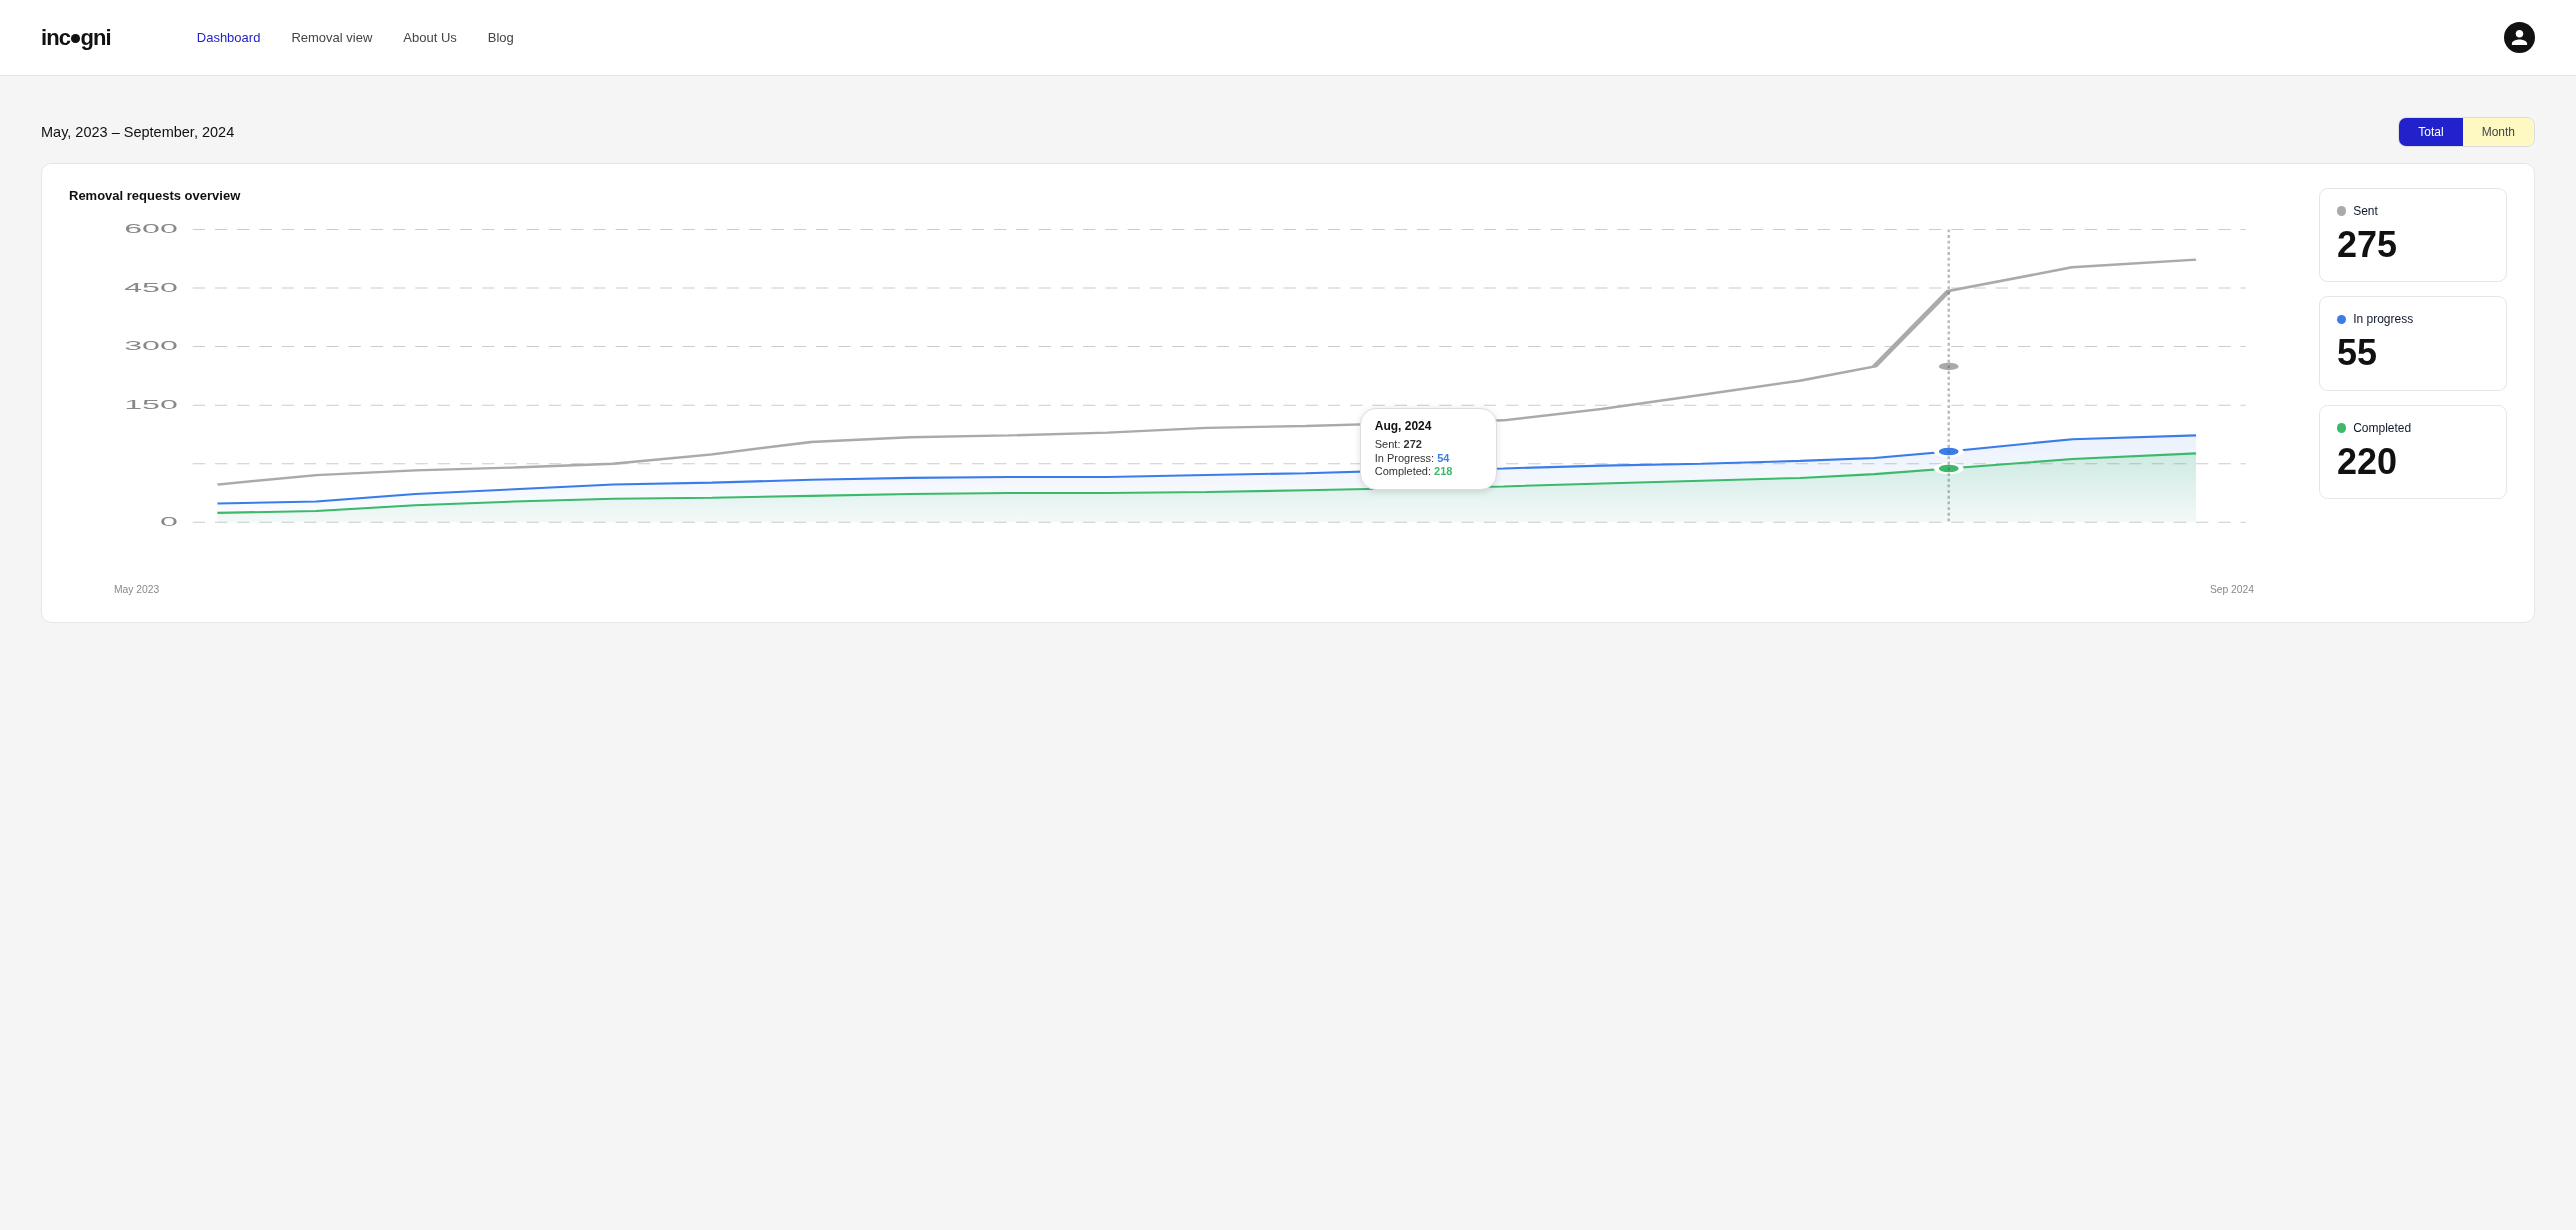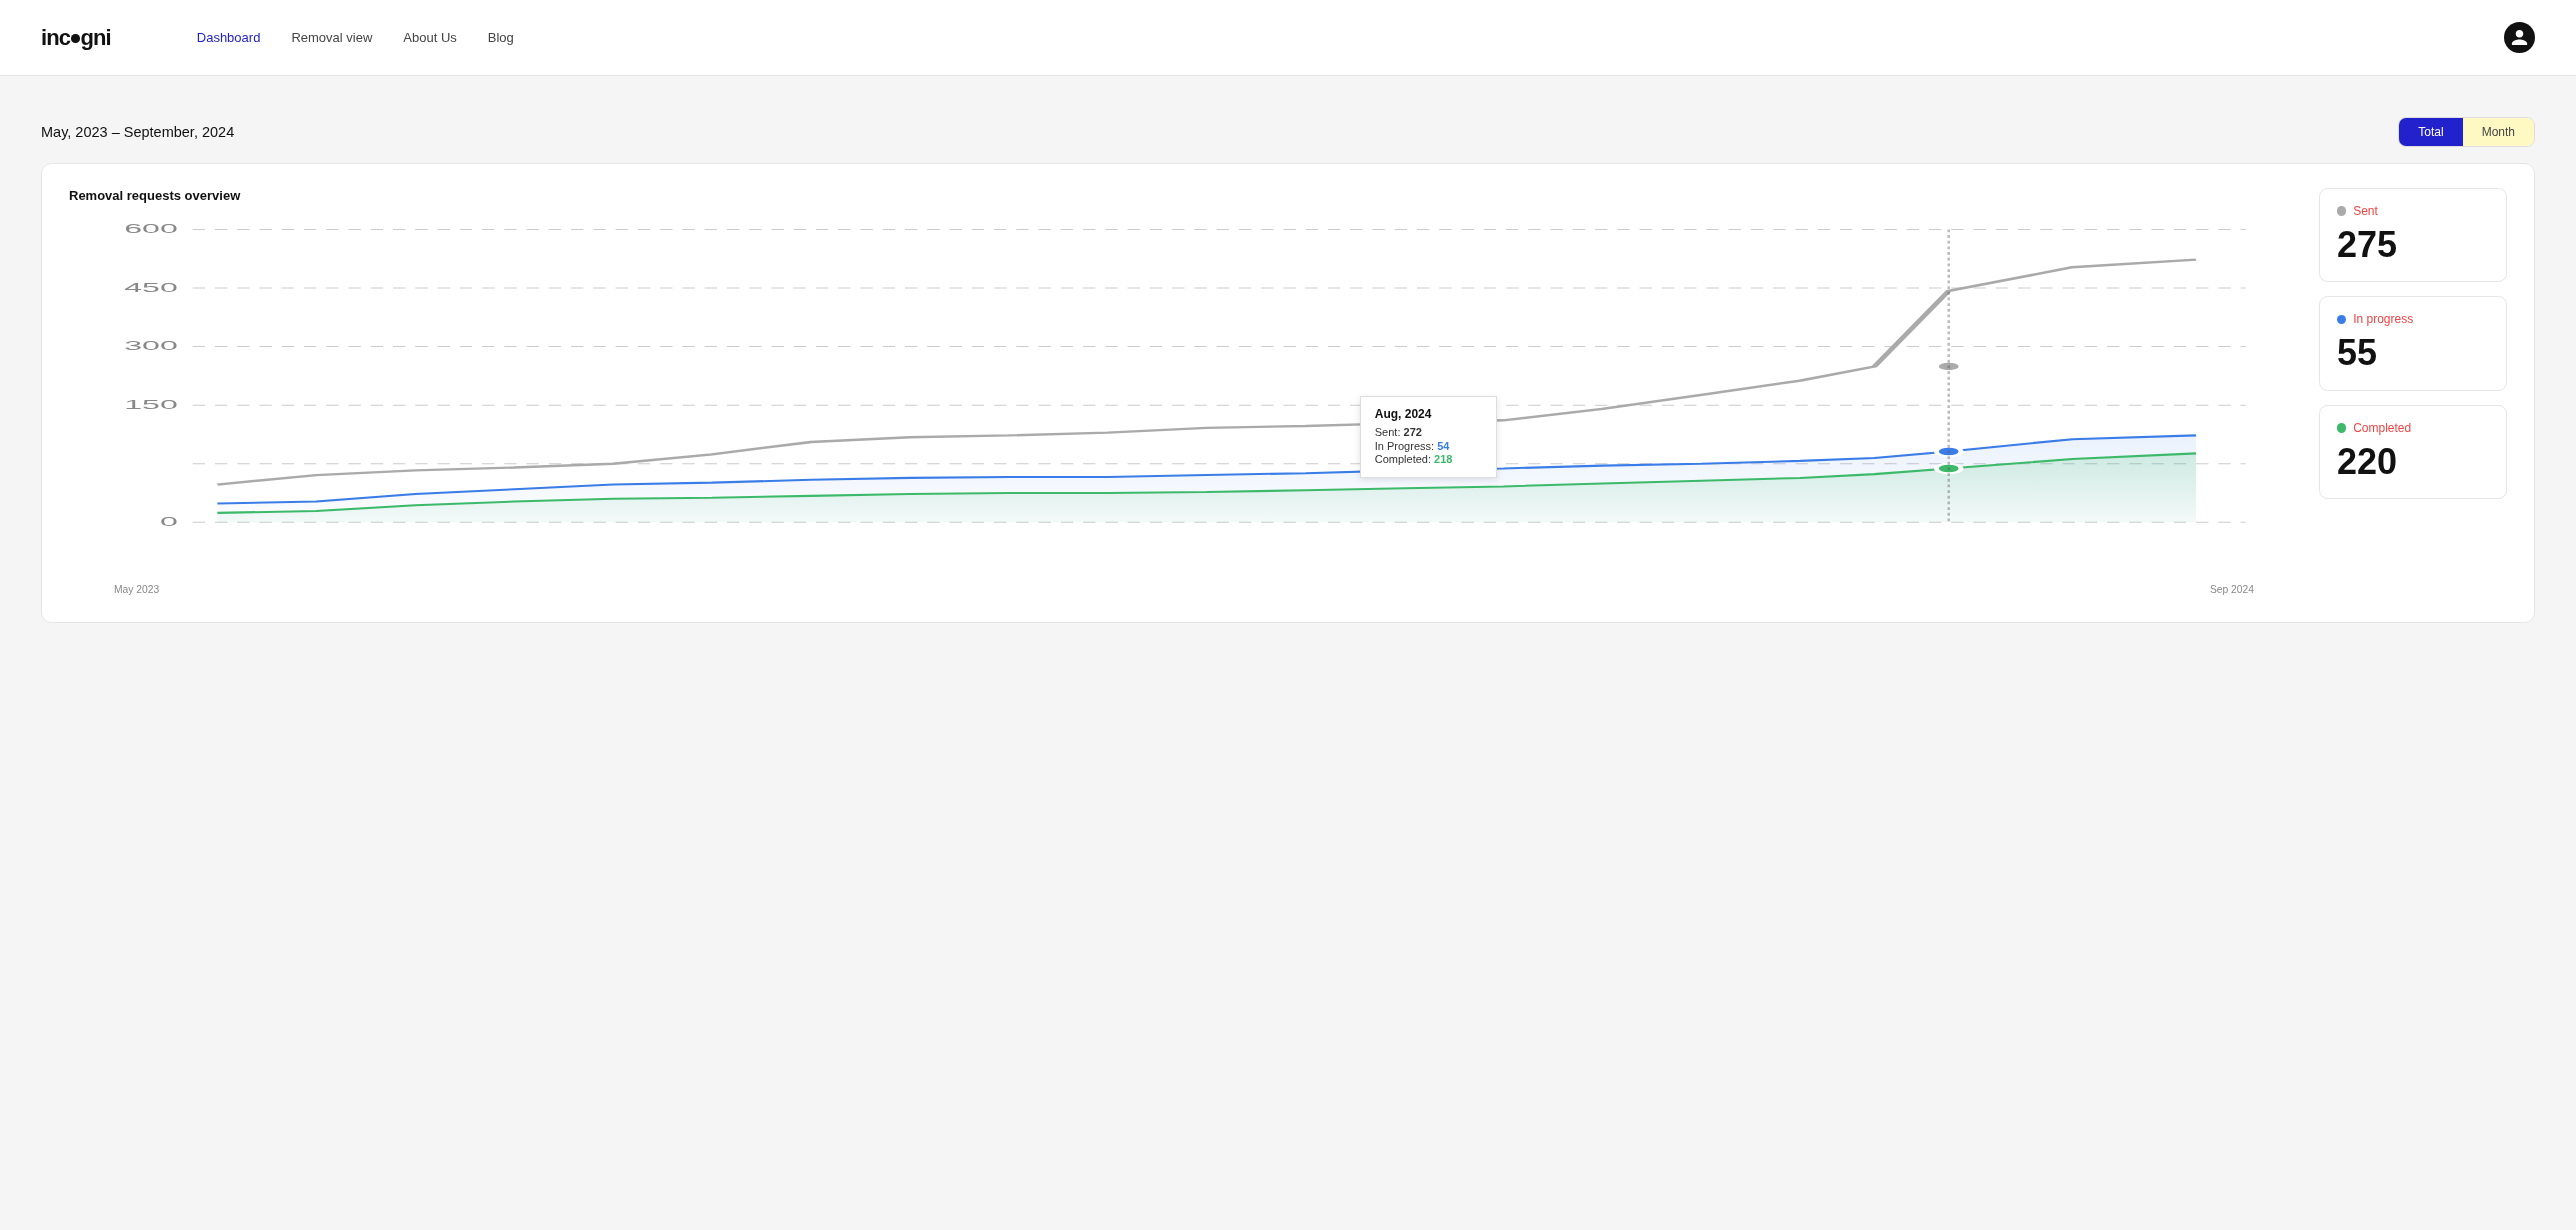--- a/index.html
+++ b/index.html
@@ -93,26 +93,26 @@
     }
 
     
     .chart-wrapper { position: relative; width: 100%; height: 359px; }
     svg.chart { width: 100%; height: 100%; overflow: visible; }
 
     
     .tooltip-box {
       background: #fff;
       border: 0.9px solid #ddd;
-      border-radius: 0;
+      border-radius: 16px;
       padding: 10.3px 13.7px;
       font-size: 11px;
       box-shadow: 0 1.7px 6.8px rgba(0,0,0,0.12);
       position: absolute;
-      top: 176px;
+      top: 188px;
       left: 58%;
       pointer-events: none;
       min-width: 137px;
     }
     .tooltip-title { font-weight: 600; margin-bottom: 5.1px; font-size: 12px; }
     .tooltip-row { margin: 1.7px 0; color: #333; }
     .tooltip-val { font-weight: 600; }
     .tooltip-val.blue { color: #3b7de8; }
     .tooltip-val.green { color: #3cba6a; }
 
@@ -134,21 +134,21 @@
       display: flex;
       align-items: center;
       gap: 6.8px;
       margin-bottom: 6.8px;
     }
     .stat-dot {
       width: 9.4px; height: 9.4px;
       border-radius: 50%;
       flex-shrink: 0;
     }
-    .stat-label { font-size: 12px; color: #ef4444; }
+    .stat-label { font-size: 12px; color: #0f172a; }
     .stat-value { font-size: 36px; font-weight: 700; color: #111; line-height: 1.1; }
 
     
     .x-labels {
       display: flex;
       justify-content: space-between;
       padding: 5.1px 41px 0 45px;
       font-size: 10.3px;
       color: #888;
     }

